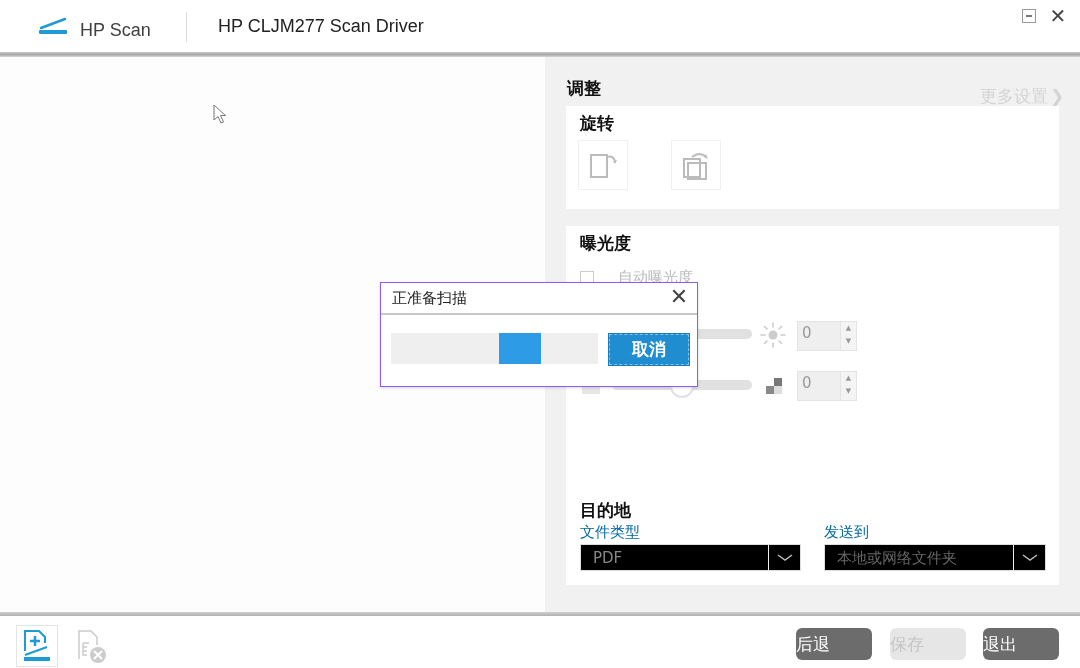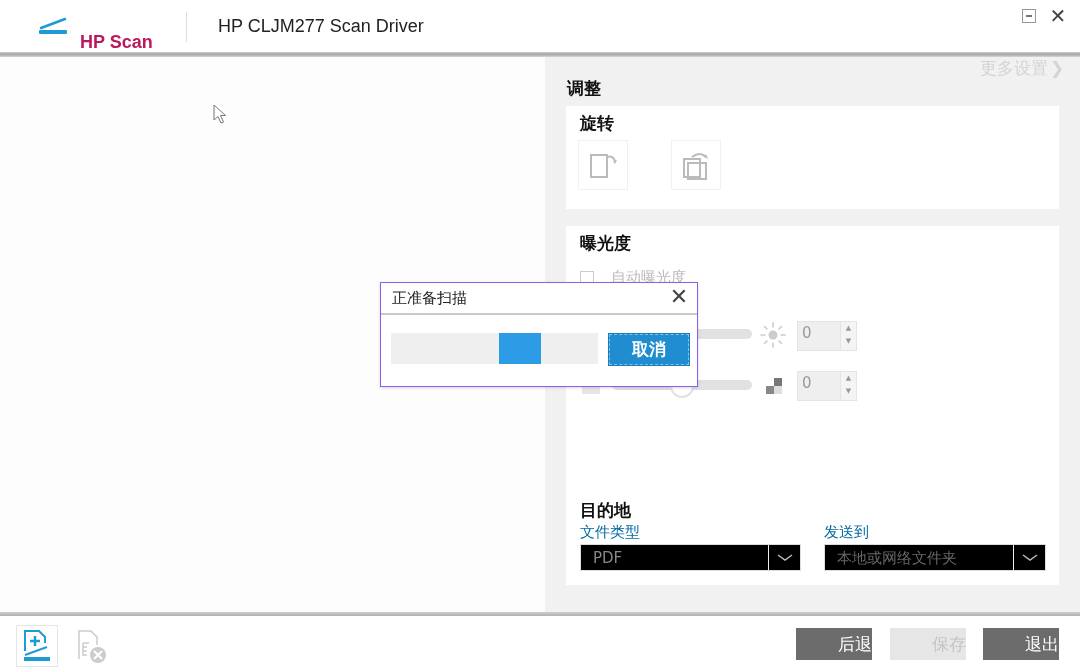--- a/index.html
+++ b/index.html
@@ -2,48 +2,48 @@
 <html><head>
 <meta charset="utf-8">
 <style>
   * { box-sizing: border-box; margin: 0; padding: 0; }
   html, body { width: 1080px; height: 668px; overflow: hidden; background: #fff; font-family: "DejaVu Sans", "Liberation Sans", sans-serif; }
   .app { position: relative; width: 1080px; height: 668px; background: #fff; }
 
   
   .titlebar { position: absolute; left: 0; top: 0; width: 1080px; height: 52px; background: #fff; }
   .titlebar .logo { position: absolute; left: 38px; top: 16px; width: 30px; height: 20px; }
-  .titlebar .app-name { position: absolute; left: 80px; top: 32px; font-size: 18px; font-weight: bold; color: #be185d; font-family: "Liberation Sans", sans-serif; letter-spacing: 0; }
+  .titlebar .app-name { position: absolute; left: 80px; top: 20px; font-size: 18px; font-weight: normal; color: #404040; font-family: "Liberation Sans", sans-serif; letter-spacing: 0; }
   .titlebar .sep { position: absolute; left: 186px; top: 12px; width: 1px; height: 30px; background: #ddd; }
   .titlebar .driver { position: absolute; left: 218px; top: 16px; font-size: 18px; color: #222; font-family: "Liberation Sans", sans-serif; }
   .titlebar .win-min { position: absolute; left: 1022px; top: 9px; width: 14px; height: 14px; border: 1px solid #999; display: flex; align-items: center; justify-content: center; cursor: pointer; }
   .titlebar .win-min::after { content: ""; width: 6px; height: 2px; background: #777; }
   .titlebar .win-close { position: absolute; left: 1048px; top: 4px; width: 20px; height: 24px; font-size: 20px; color: #444; line-height: 24px; text-align: center; cursor: pointer; }
   .topline { position: absolute; left: 0; top: 52px; width: 1080px; height: 5px; background: linear-gradient(#c8c8c8, #a9a9a9 50%, #d6d6d6); }
 
   
   .preview { position: absolute; left: 0; top: 57px; width: 545px; height: 557px; background: #fdfdfd; }
   .cursor { position: absolute; left: 213px; top: 104px; width: 16px; height: 22px; }
 
   
   .panel { position: absolute; left: 545px; top: 57px; width: 535px; height: 557px; background: #f1f1f2; }
   .panel .heading { position: absolute; left: 22px; top: 20px; font-size: 17px; font-weight: bold; color: #111; }
-  .panel .more { position: absolute; left: 435px; top: 0; font-size: 17px; color: #d4d4d4; }
+  .panel .more { position: absolute; left: 435px; top: 28px; font-size: 17px; color: #d4d4d4; }
   .panel .more .chev { display: inline-block; margin-left: 2px; }
 
   .card { position: absolute; left: 21px; background: #fff; width: 493px; }
   .card .card-title { position: absolute; left: 14px; top: 6px; font-size: 17px; font-weight: bold; color: #111; }
 
   .rotate-card { top: 49px; height: 103px; padding-left: 13px; }
   .rot-btn { position: absolute; top: 34px; width: 50px; height: 50px; border: 1px solid #f0f0f0; background: #fff; cursor: pointer; display: flex; align-items: center; justify-content: center; }
   .rot-left { left: 12px; }
   .rot-right { left: 105px; }
 
   .exposure-card { top: 169px; height: 279px; }
-  .auto-exp { position: absolute; left: 14px; top: 42px; font-size: 15px; color: #bbb; display: flex; align-items: center; gap: 17px; }
+  .auto-exp { position: absolute; left: 14px; top: 42px; font-size: 15px; color: #bbb; display: flex; align-items: center; gap: 24px; }
   .auto-exp .cbox { width: 14px; height: 14px; border: 1px solid #ccc; background: #fff; }
   .slider { position: absolute; height: 10px; border-radius: 5px; background: #e1e1e1; }
   .slider-1 { left: 36px; top: 103px; width: 150px; }
   .slider-2 { left: 46px; top: 154px; width: 140px; }
   .thumb-2 { position: absolute; left: 104px; top: 148px; width: 24px; height: 24px; border-radius: 50%; background: #fff; border: 2px solid #e1e1e1; }
   .contrast-left { position: absolute; left: 16px; top: 152px; width: 18px; height: 16px; background: #e6e6e6; }
   .bright-icon { position: absolute; left: 194px; top: 96px; width: 26px; height: 26px; }
   .contrast-icon { position: absolute; left: 198px; top: 150px; width: 20px; height: 20px; }
   .spin { position: absolute; width: 60px; height: 30px; background: #efefef; border: 1px solid #e4e4e4; }
   .spin .val { position: absolute; left: 4px; top: 2px; font-size: 15px; color: #999; }
@@ -60,21 +60,21 @@
   .select .sarrow { position: absolute; right: 0; top: 0; width: 32px; height: 25px; border-left: 1px solid #eee; display: flex; align-items: center; justify-content: center; }
   .sel-1 { left: 14px; width: 221px; }
   .sel-2 { left: 258px; width: 222px; }
   .sel-2 .sval { color: #666; }
 
   
   .bottomline { position: absolute; left: 0; top: 612px; width: 1080px; height: 4px; background: linear-gradient(#cfcfcf, #b0b0b0); }
   .bottombar { position: absolute; left: 0; top: 616px; width: 1080px; height: 52px; background: #fff; }
   .scan-btn { position: absolute; left: 16px; top: 9px; width: 42px; height: 42px; border: 1px solid #e5e5e5; background: #fff; cursor: pointer; display: flex; align-items: center; justify-content: center; }
   .del-btn { position: absolute; left: 72px; top: 9px; width: 40px; height: 42px; cursor: pointer; display: flex; align-items: center; justify-content: center; }
-  .bbtn { position: absolute; top: 12px; height: 32px; width: 76px; border-radius: 0; font-size: 17px; text-align: right; line-height: 32px; cursor: pointer; }
+  .bbtn { position: absolute; top: 12px; height: 32px; width: 76px; border-radius: 6px; font-size: 17px; text-align: left; line-height: 32px; cursor: pointer; }
   .btn-back { left: 796px; background: #6c6c6c; color: #fff; }
   .btn-save { left: 890px; background: #e6e6e6; color: #c4c4c4; }
   .btn-exit { left: 983px; background: #6c6c6c; color: #fff; }
 
   
   .dialog { position: absolute; left: 380px; top: 282px; width: 318px; height: 105px; background: #fff; border: 1px solid #8b5cf6; box-shadow: 0 1px 3px rgba(0,0,0,0.15); }
   .dialog .dtitle { position: absolute; left: 11px; top: 6px; font-size: 15px; color: #222; }
   .dialog .dclose { position: absolute; right: 6px; top: 1px; width: 24px; height: 26px; font-size: 22px; color: #444; text-align: center; line-height: 26px; cursor: pointer; }
   .dialog .dsep { position: absolute; left: 0; top: 30px; width: 316px; height: 2px; background: #c8c8c8; }
   .dialog .progress { position: absolute; left: 10px; top: 50px; width: 207px; height: 31px; background: #efefef; }

